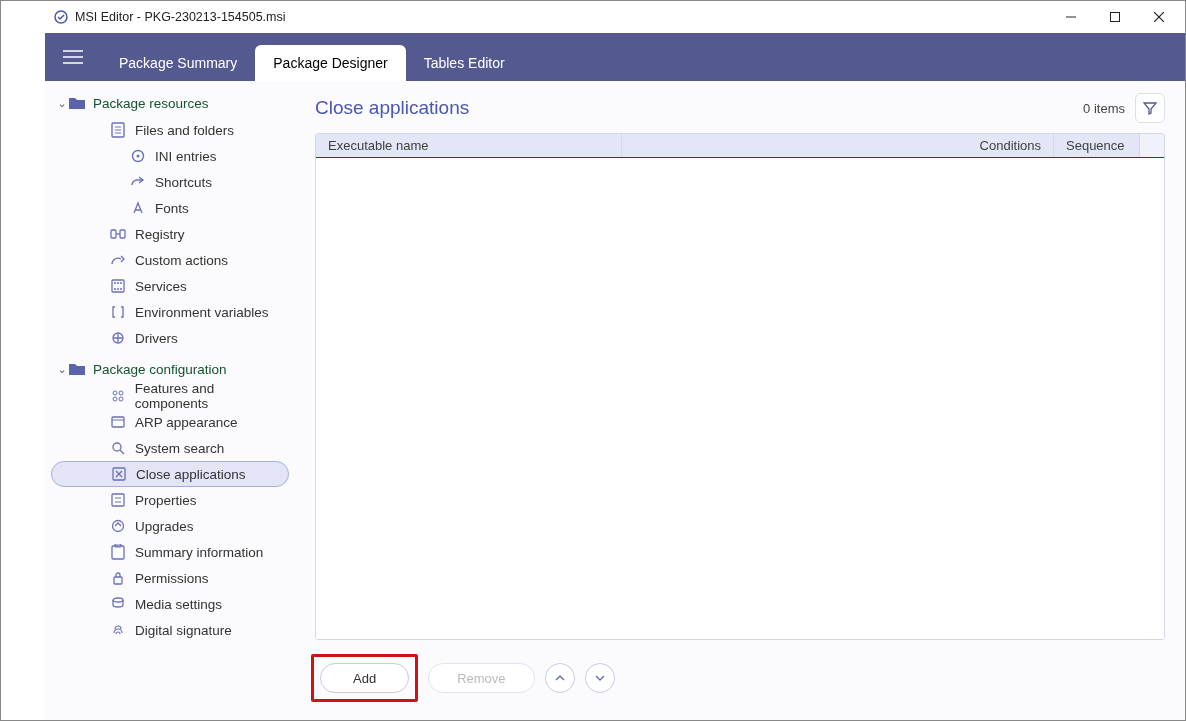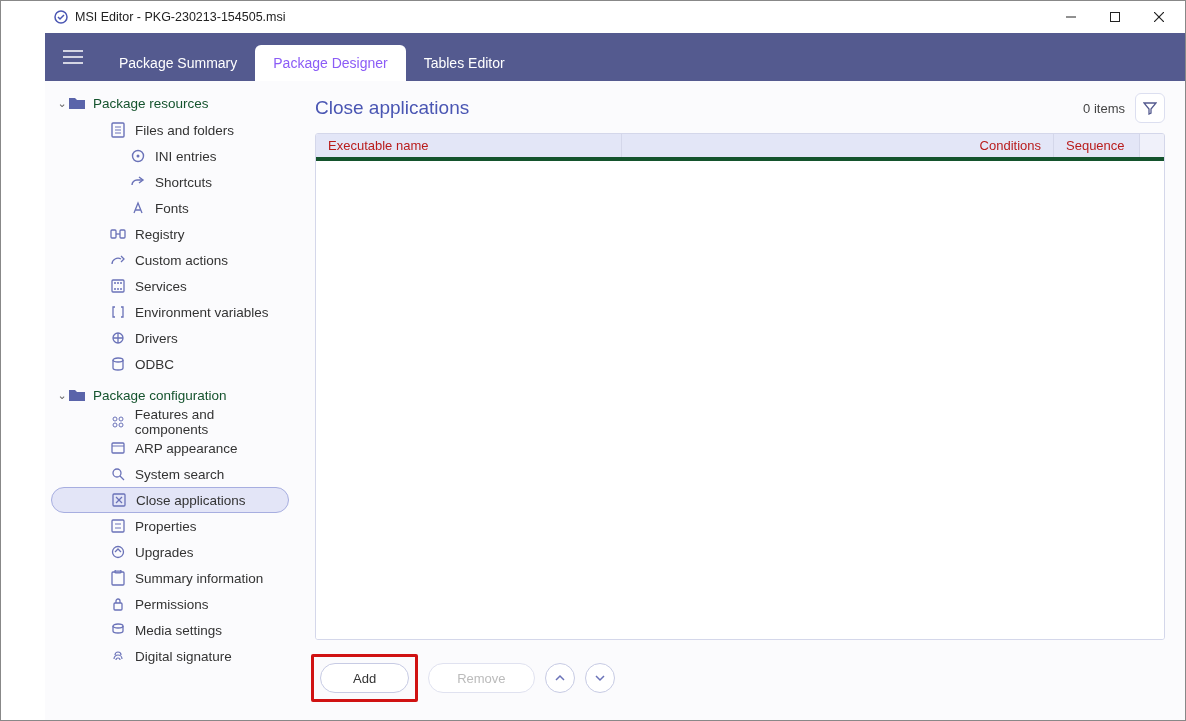--- a/index.html
+++ b/index.html
@@ -8,21 +8,21 @@
 .titlebar { height: 32px; display: flex; align-items: center; padding: 0 4px 0 8px; font-size: 12.5px; color: #222; }
 .titlebar .app-icon { width: 16px; height: 16px; margin-right: 6px; display: flex; align-items: center; justify-content: center; }
 .titlebar .title { flex: 1; }
 .titlebar .win-btn { width: 44px; height: 30px; display: flex; align-items: center; justify-content: center; cursor: pointer; }
 .titlebar .win-btn svg { width: 10px; height: 10px; }
 
 .ribbon { height: 48px; background: #545a8f; display: flex; align-items: center; padding-left: 8px; }
 .hamburger { width: 40px; height: 48px; display: flex; align-items: center; justify-content: center; cursor: pointer; }
 .hamburger svg { width: 20px; height: 14px; }
 .tab { height: 36px; padding: 0 18px; display: flex; align-items: center; color: #fff; font-size: 14px; cursor: pointer; border-radius: 6px 6px 0 0; margin-top: 12px; }
-.tab.active { background: #fff; color: #8b5cf6; font-weight: 500; }
+.tab.active { background: #fff; color: #000000; font-weight: 500; }
 
 .content { flex: 1; display: flex; background: #fbfbfd; }
 .sidebar { width: 250px; background: #fbfbfd; border-right: 0px solid #e6e6ef; padding-top: 8px; overflow-y: auto; }
 .tree-group { margin-bottom: 4px; }
 .tree-group-header { display: flex; align-items: center; height: 28px; padding-left: 24px; cursor: pointer; }
 .chevron { width: 14px; margin-left: -14px; color: #666; font-size: 11px; display: inline-flex; justify-content: center; }
 .folder-icon { width: 18px; margin-right: 6px; color: #5a64aa; display: inline-flex; }
 .group-label { font-size: 13.5px; color: #14532d; font-weight: 500; }
 .tree-item { display: flex; align-items: center; height: 26px; padding-left: 58px; font-size: 13.5px; color: #333; cursor: pointer; border-radius: 13px; margin: 0 6px; }
 .tree-item.sub { padding-left: 78px; }
@@ -30,21 +30,21 @@
 .tree-item.selected { background: #e3e5f7; border: 1px solid #a7aee0; color: #333; }
 .tree-item.lvl2 { padding-left: 58px; }
 
 .main { flex: 1; display: flex; flex-direction: column; padding: 12px 20px 18px 20px; }
 .main-header { display: flex; align-items: center; margin-bottom: 10px; }
 .main-title { flex: 1; color: #4a56b3; font-size: 19px; font-weight: 500; }
 .item-count { font-size: 13px; color: #444; margin-right: 10px; }
 .filter-btn { width: 30px; height: 30px; border: 1px solid #dcdff0; border-radius: 6px; display: flex; align-items: center; justify-content: center; cursor: pointer; background: #fff; }
 
 .table-wrap { flex: 1; border: 1px solid #d4d7ea; border-radius: 3px; background: #fff; display: flex; flex-direction: column; overflow: hidden; }
-.table-head { display: flex; background: #e3e6f7; border-bottom: 4px solid #14532d; font-size: 13px; color: #b91c1c; }
+.table-head { display: flex; background: #e3e6f7; border-bottom: 1px solid #14532d; font-size: 13px; color: #404040; }
 .th { padding: 4px 12px; border-right: 1px solid #d4d7ea; }
 .th.exec { width: 306px; }
 .th.cond { width: 432px; text-align: right; }
 .th.seq { flex: 1; }
 .th.scroll { width: 22px; border-right: none; background: #f0f1fa; }
 .table-body { flex: 1; background: #fff; }
 
 .footer { display: flex; align-items: center; gap: 10px; padding-top: 14px; }
 .btn { height: 30px; padding: 0 28px; border: 1px solid #c7cbe4; border-radius: 15px; background: #fff; font-size: 13px; color: #333; cursor: pointer; }
 .btn.disabled { color: #bbb; border-color: #e0e2f0; cursor: default; }
@@ -192,29 +192,20 @@
           <span>Environment variables</span>
         </div>
         <div class="tree-item lvl2">
           <span class="item-icon">
               <svg width="14" height="14" viewBox="0 0 14 14">
                 <circle cx="7" cy="7" r="5" fill="none" stroke="#6a72b8" stroke-width="1.3"></circle>
                 <path d="M7 2v10M2 7h10" stroke="#6a72b8" stroke-width="1.3"></path>
               </svg>
             </span>
           <span>Drivers</span>
-        </div>
-        <div class="tree-item lvl2">
-          <span class="item-icon">
-              <svg width="14" height="14" viewBox="0 0 14 14">
-                <ellipse cx="7" cy="3" rx="5" ry="2" fill="none" stroke="#6a72b8" stroke-width="1.3"></ellipse>
-                <path d="M2 3v8a5 2 0 0 0 10 0V3" fill="none" stroke="#6a72b8" stroke-width="1.3"></path>
-              </svg>
-            </span>
-          <span>ODBC</span>
         </div>
       </div>
 
       <div class="tree-group">
         <div class="tree-group-header">
           <span class="chevron">⌄</span>
           <span class="folder-icon">
               <svg width="16" height="14" viewBox="0 0 16 14">
                 <path d="M0 2h6l2 2h8v9H0z" fill="#5a64aa"></path>
               </svg>

